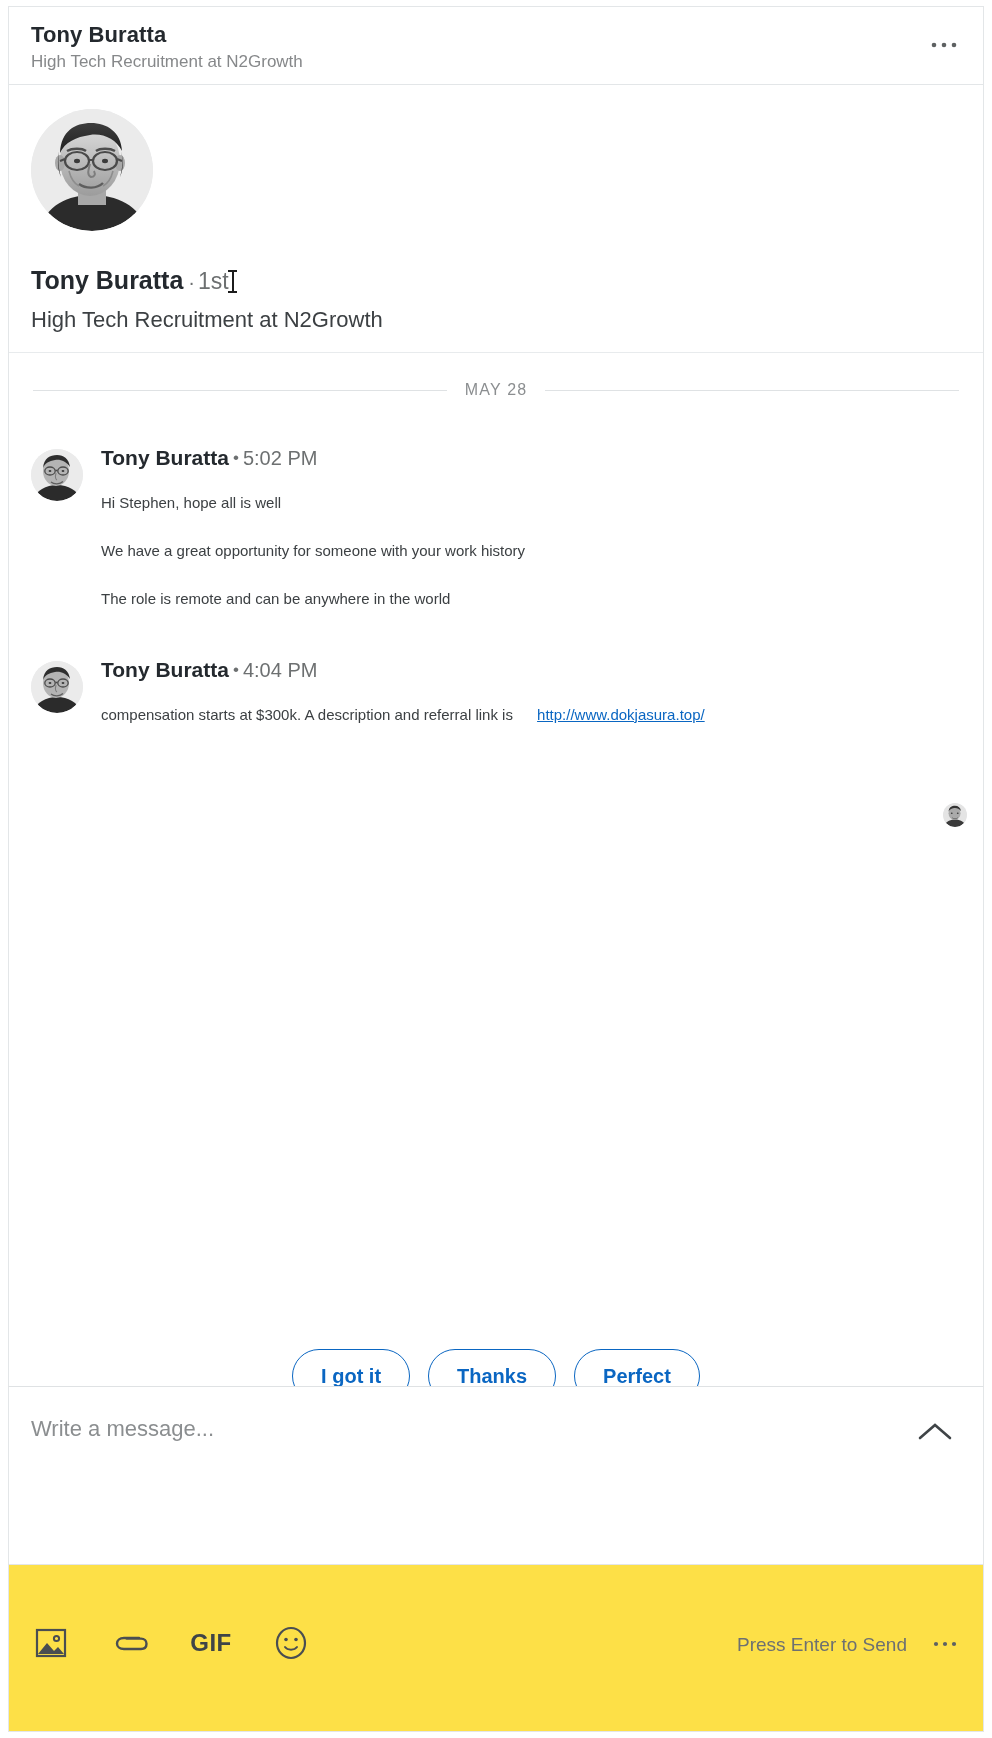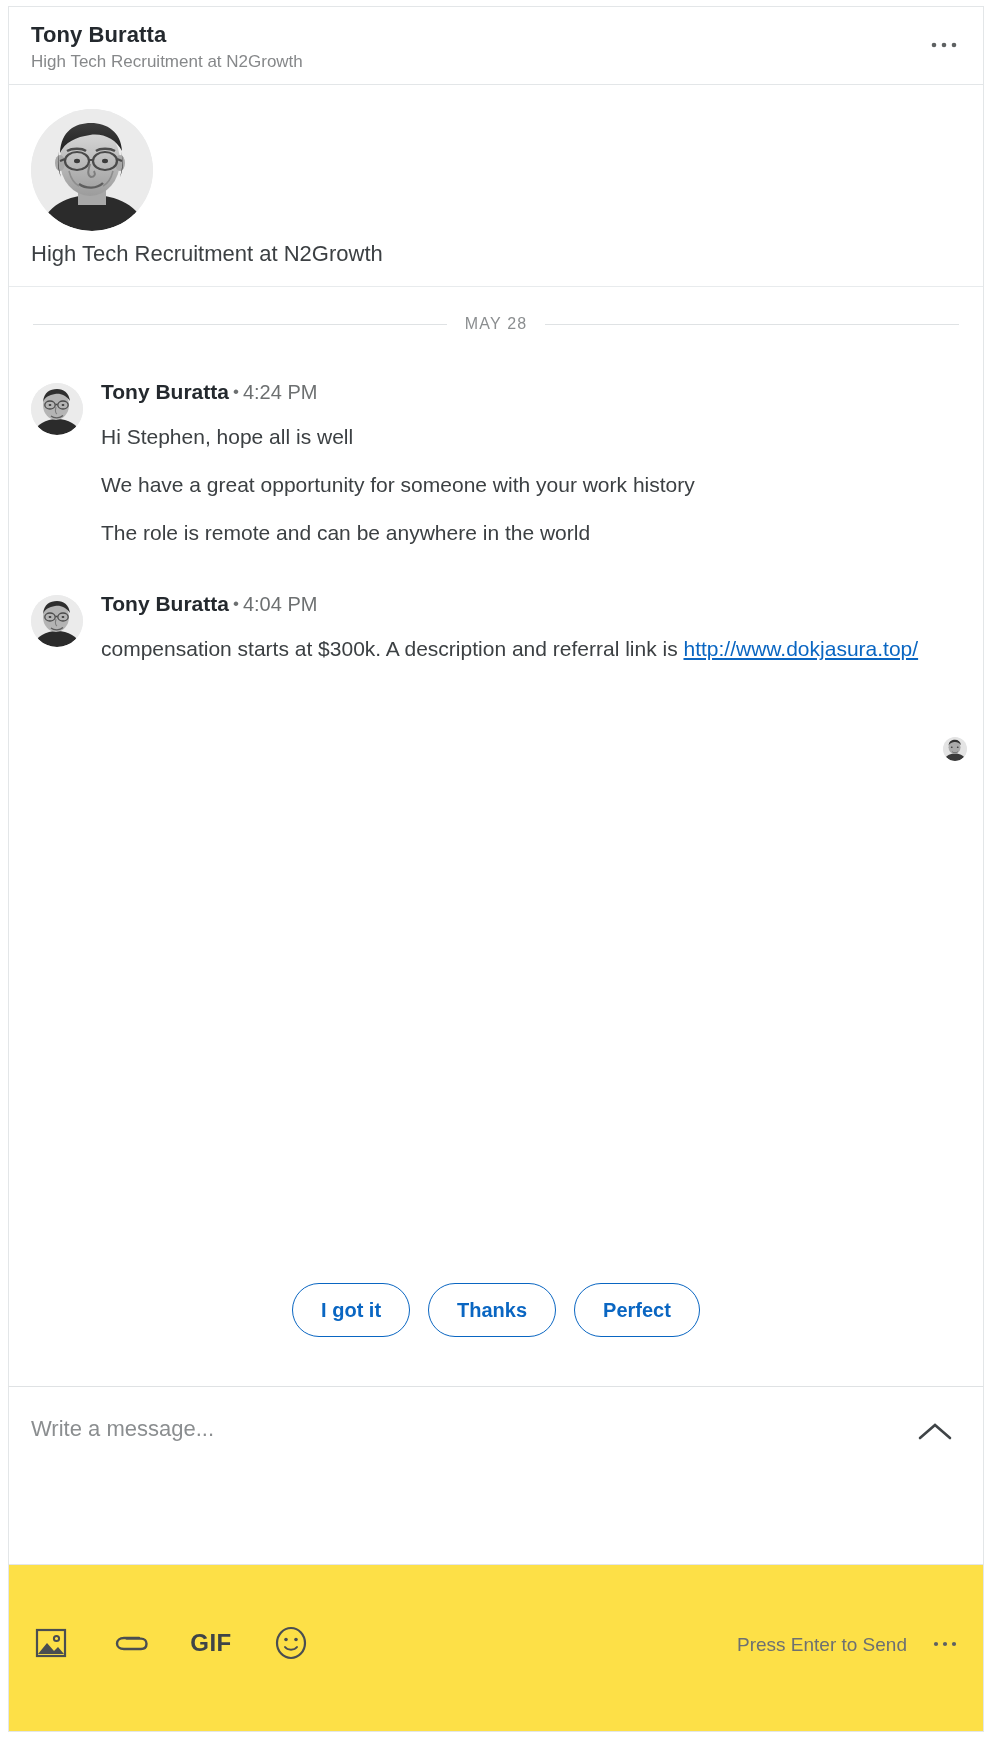--- a/index.html
+++ b/index.html
@@ -195,28 +195,29 @@
     font-size: 17px;
     vertical-align: 2px;
   }
   .msg-meta .mtime {
     color: #6d7071;
     font-weight: normal;
     font-size: 20px;
   }
 
   .msg-line {
-    font-size: 21px;
+    font-size: 15px;
     line-height: 30px;
     color: #3c4043;
     padding: 9px 0;
     word-wrap: break-word;
   }
   .msg-line a {
     color: #0a66c2;
+    margin-left: 20px;
   }
 
   .read-receipt {
     position: absolute;
     right: 16px;
     top: 450px;
     width: 24px;
     height: 24px;
     border-radius: 50%;
     overflow: hidden;
@@ -411,20 +412,23 @@
             <path d="M59 55 C57 62 56 66 60 68 C63 68 65 66 63 62" stroke="#7d7d7d" stroke-width="2" fill="none"></path>
 
             <path d="M48 75 C55 80 66 80 72 74" stroke="#5e5e5e" stroke-width="2.4" fill="none"></path>
 
             <path d="M38 62 C40 70 44 75 48 77" stroke="#8d8d8d" stroke-width="1.6" fill="none"></path>
             <path d="M82 62 C80 70 76 75 72 77" stroke="#8d8d8d" stroke-width="1.6" fill="none"></path>
           </g>
         </svg>
       </div>
 
+      <div class="profile-name-row">
+        <span class="pname">Tony Buratta</span><span class="pdot">·</span><span class="pdegree">1st</span><span class="text-caret"><i></i></span>
+      </div>
       <div class="profile-headline">High Tech Recruitment at N2Growth</div>
     </div>
 
     <div class="msg-list">
 
       <div class="date-divider">
         <span class="dline"></span>
         <span class="dlabel">MAY 28</span>
         <span class="dline"></span>
       </div>
@@ -449,21 +453,21 @@
               </g>
               <ellipse cx="19" cy="22" rx="1.4" ry="1.1" fill="#3a3a3a"></ellipse>
               <ellipse cx="32" cy="22" rx="1.4" ry="1.1" fill="#3a3a3a"></ellipse>
               <path d="M25 24 C24 28 24 30 26 31" stroke="#7d7d7d" stroke-width="1.1" fill="none"></path>
               <path d="M20 33 C23 35.5 29 35.5 32 32.5" stroke="#5e5e5e" stroke-width="1.3" fill="none"></path>
             </g>
           </svg>
         </div>
         <div class="msg-body">
           <div class="msg-meta">
-            <span class="mname">Tony Buratta</span><span class="mdot">•</span><span class="mtime">4:24 PM</span>
+            <span class="mname">Tony Buratta</span><span class="mdot">•</span><span class="mtime">5:02 PM</span>
           </div>
           <div class="msg-line">Hi Stephen, hope all is well</div>
           <div class="msg-line">We have a great opportunity for someone with your work history</div>
           <div class="msg-line">The role is remote and can be anywhere in the world</div>
         </div>
       </div>
 
       <div class="msg-group tight">
         <div class="avatar-small">
           <svg class="face-svg" viewBox="0 0 52 52">

